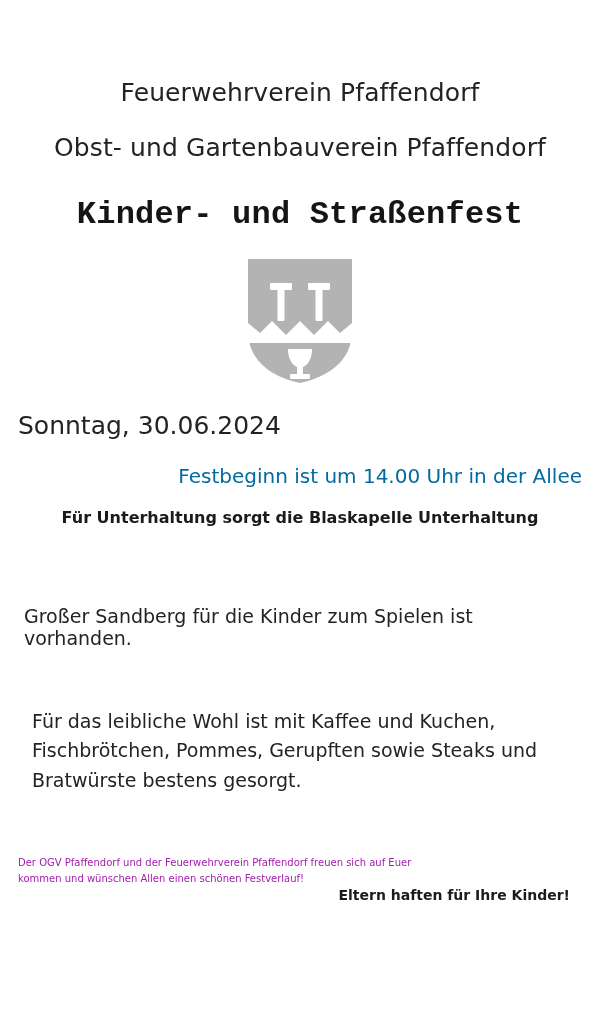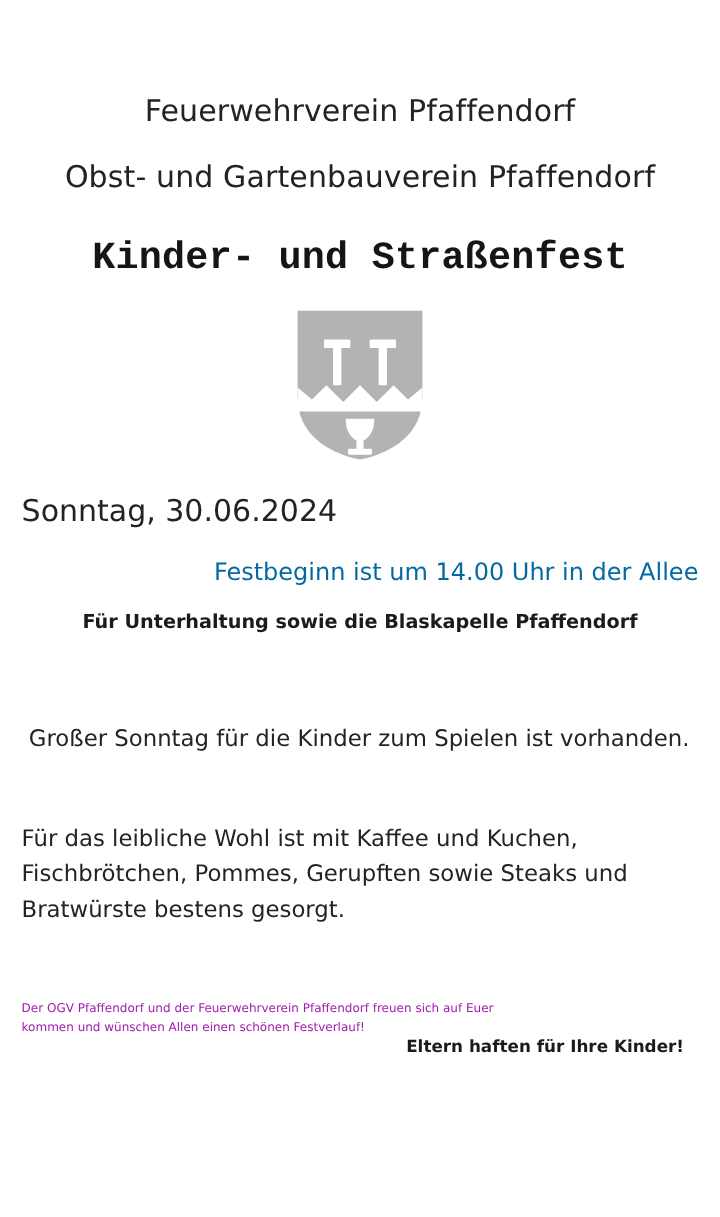--- a/index.html
+++ b/index.html
@@ -68,21 +68,21 @@
   }
   .sand-line {
     text-align: left;
     font-size: 19px;
     margin-top: 78px;
     margin-left: 6px;
     color: #232323;
   }
   .food-block {
     margin-top: 58px;
-    margin-left: 0;
+    margin-left: 14px;
     font-size: 19px;
     line-height: 1.55;
     color: #232323;
   }
   .thanks-block {
     margin-top: 60px;
     font-size: 10px;
     line-height: 1.6;
     color: #a21caf;
   }
@@ -122,23 +122,23 @@
           <path d="M42 92 H66 C66 104 60 110 54 111 C48 110 42 104 42 92 Z"></path>
           <rect x="51" y="110" width="6" height="8"></rect>
           <rect x="44" y="117" width="20" height="5" rx="1"></rect>
         </g>
       </svg>
     </span>
   </div>
 
   <div class="date-line">Sonntag, 30.06.2024</div>
   <div class="start-line">Festbeginn ist um 14.00 Uhr in der Allee</div>
-  <div class="music-line">Für Unterhaltung sowie die Blaskapelle Pfaffendorf</div>
+  <div class="music-line">Für Unterhaltung sorgt die Blaskapelle Unterhaltung</div>
 
-  <div class="sand-line">Großer Sonntag für die Kinder zum Spielen ist vorhanden.</div>
+  <div class="sand-line">Großer Sandberg für die Kinder zum Spielen ist vorhanden.</div>
 
   <div class="food-block">
     <div>Für das leibliche Wohl ist mit Kaffee und Kuchen,</div>
     <div>Fischbrötchen, Pommes, Gerupften sowie Steaks und</div>
     <div>Bratwürste bestens gesorgt.</div>
   </div>
 
   <div class="thanks-block">
     <div>Der OGV Pfaffendorf und der Feuerwehrverein Pfaffendorf freuen sich auf Euer</div>
     <div>kommen und wünschen Allen einen schönen Festverlauf!</div>

